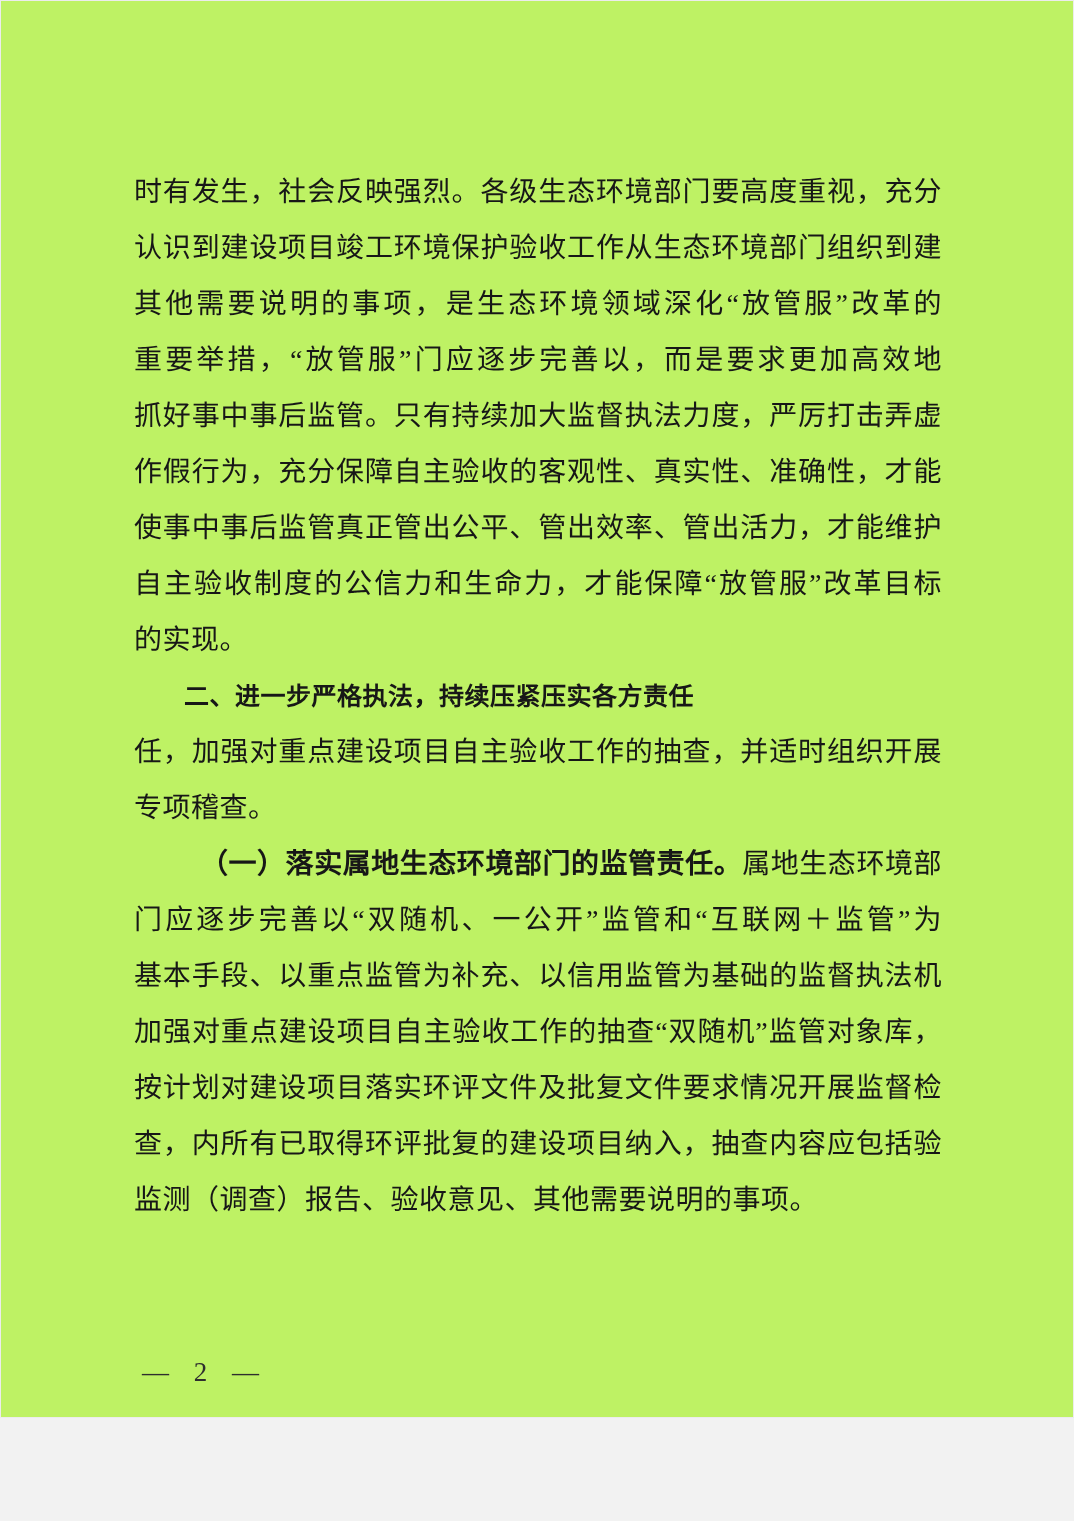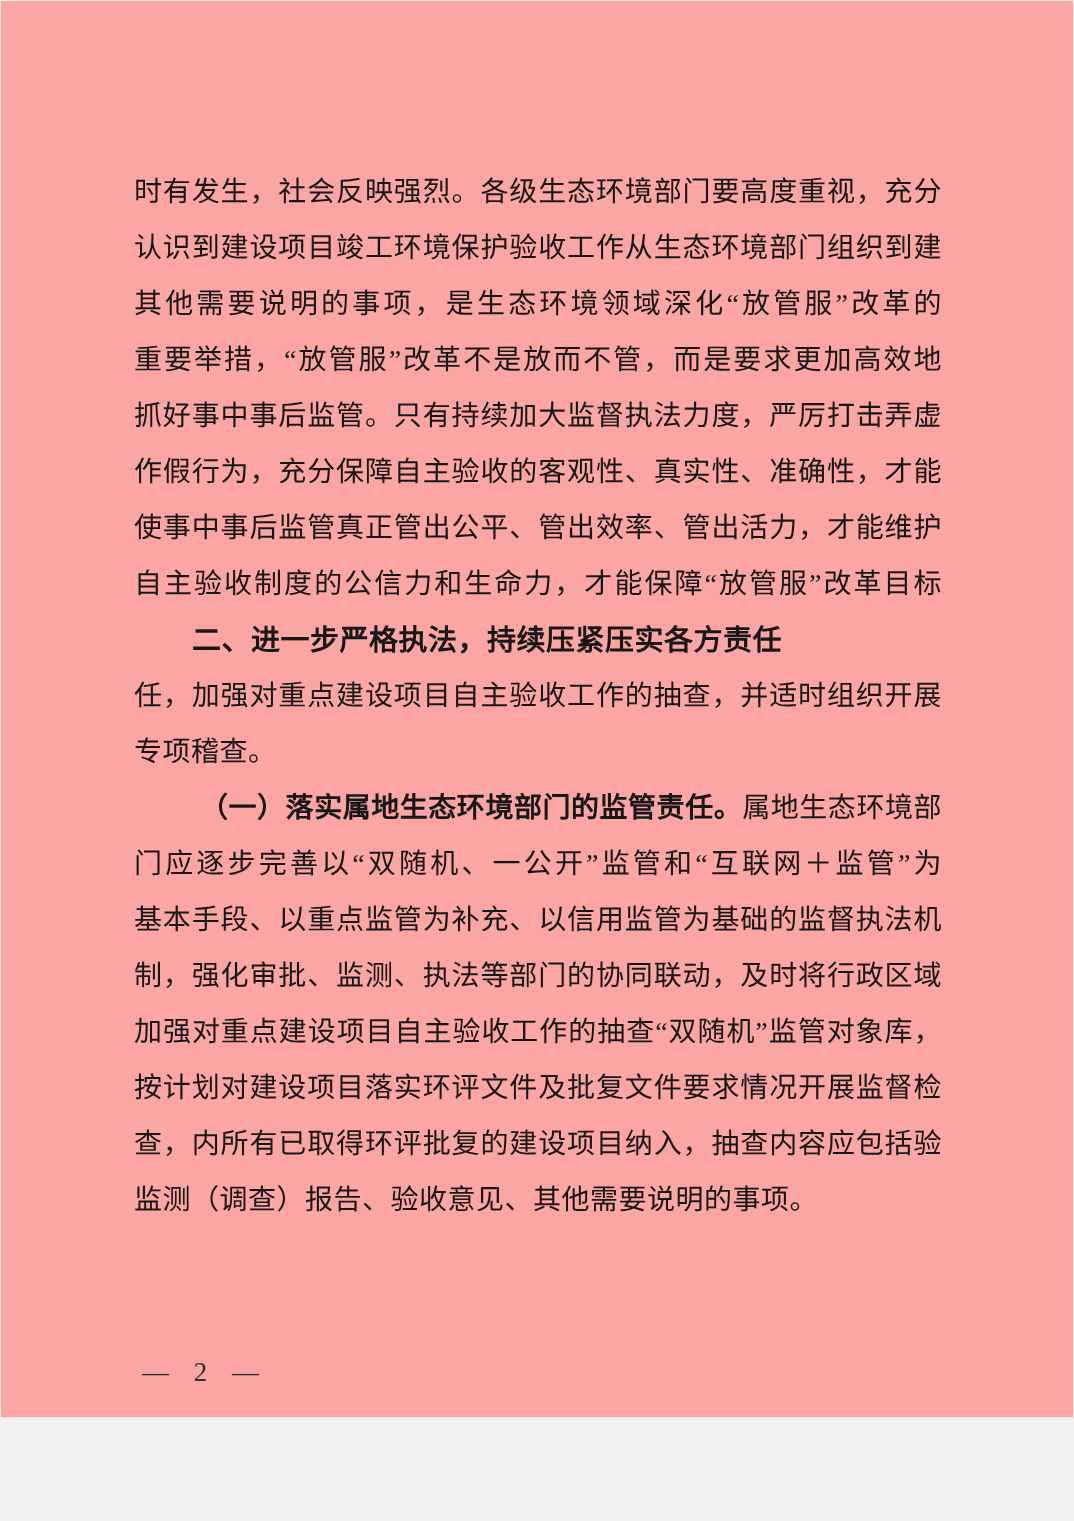--- a/index.html
+++ b/index.html
@@ -5,21 +5,21 @@
   html, body {
     margin: 0;
     padding: 0;
     background: #f2f2f2;
   }
   .page {
     position: relative;
     width: 1074px;
     height: 1418px;
     margin: 0 auto;
-    background: #fca5a5;
+    background: #bef264;
     box-shadow: inset 0 0 0 1px #ececec;
     font-family: "Liberation Serif", "DejaVu Serif", serif;
     color: #171717;
     overflow: hidden;
   }
   .text-block {
     position: absolute;
     left: 134px;
     top: 164px;
     width: 808px;
@@ -39,21 +39,21 @@
     text-align-last: left;
   }
   .line.indent {
     text-indent: 2em;
   }
   .section-heading {
     height: 56px;
     text-indent: 2em;
     font-weight: 700;
     font-family: "Liberation Sans", "DejaVu Sans", sans-serif;
-    font-size: 29px;
+    font-size: 25px;
     line-height: 56px;
     letter-spacing: 0.5px;
     white-space: nowrap;
     overflow: hidden;
   }
   .lead-bold {
     font-weight: 700;
     margin-left: 10px;
   }
   .page-footer {
@@ -72,41 +72,41 @@
 <body>
 
 <div class="page">
 
   <div class="text-block">
 
     <div class="para">
       <div class="line">时有发生，社会反映强烈。各级生态环境部门要高度重视，充分</div>
       <div class="line">认识到建设项目竣工环境保护验收工作从生态环境部门组织到建</div>
       <div class="line">其他需要说明的事项，是生态环境领域深化“放管服”改革的</div>
-      <div class="line">重要举措，“放管服”改革不是放而不管，而是要求更加高效地</div>
+      <div class="line">重要举措，“放管服”门应逐步完善以，而是要求更加高效地</div>
       <div class="line">抓好事中事后监管。只有持续加大监督执法力度，严厉打击弄虚</div>
       <div class="line">作假行为，充分保障自主验收的客观性、真实性、准确性，才能</div>
       <div class="line">使事中事后监管真正管出公平、管出效率、管出活力，才能维护</div>
       <div class="line">自主验收制度的公信力和生命力，才能保障“放管服”改革目标</div>
+      <div class="line last">的实现。</div>
     </div>
 
     <div class="section-heading">二、进一步严格执法，持续压紧压实各方责任</div>
 
     <div class="para">
       <div class="line">任，加强对重点建设项目自主验收工作的抽查，并适时组织开展</div>
       <div class="line last">专项稽查。</div>
     </div>
 
     <div class="para">
       <div class="line indent">
         <span class="lead-bold">（一）落实属地生态环境部门的监管责任。</span><span>属地生态环境部</span>
       </div>
       <div class="line">门应逐步完善以“双随机、一公开”监管和“互联网＋监管”为</div>
       <div class="line">基本手段、以重点监管为补充、以信用监管为基础的监督执法机</div>
-      <div class="line">制，强化审批、监测、执法等部门的协同联动，及时将行政区域</div>
       <div class="line">加强对重点建设项目自主验收工作的抽查“双随机”监管对象库，</div>
       <div class="line">按计划对建设项目落实环评文件及批复文件要求情况开展监督检</div>
       <div class="line">查，内所有已取得环评批复的建设项目纳入，抽查内容应包括验收</div>
       <div class="line last">监测（调查）报告、验收意见、其他需要说明的事项。</div>
     </div>
 
   </div>
 
   <div class="page-footer">— 2 —</div>
 

